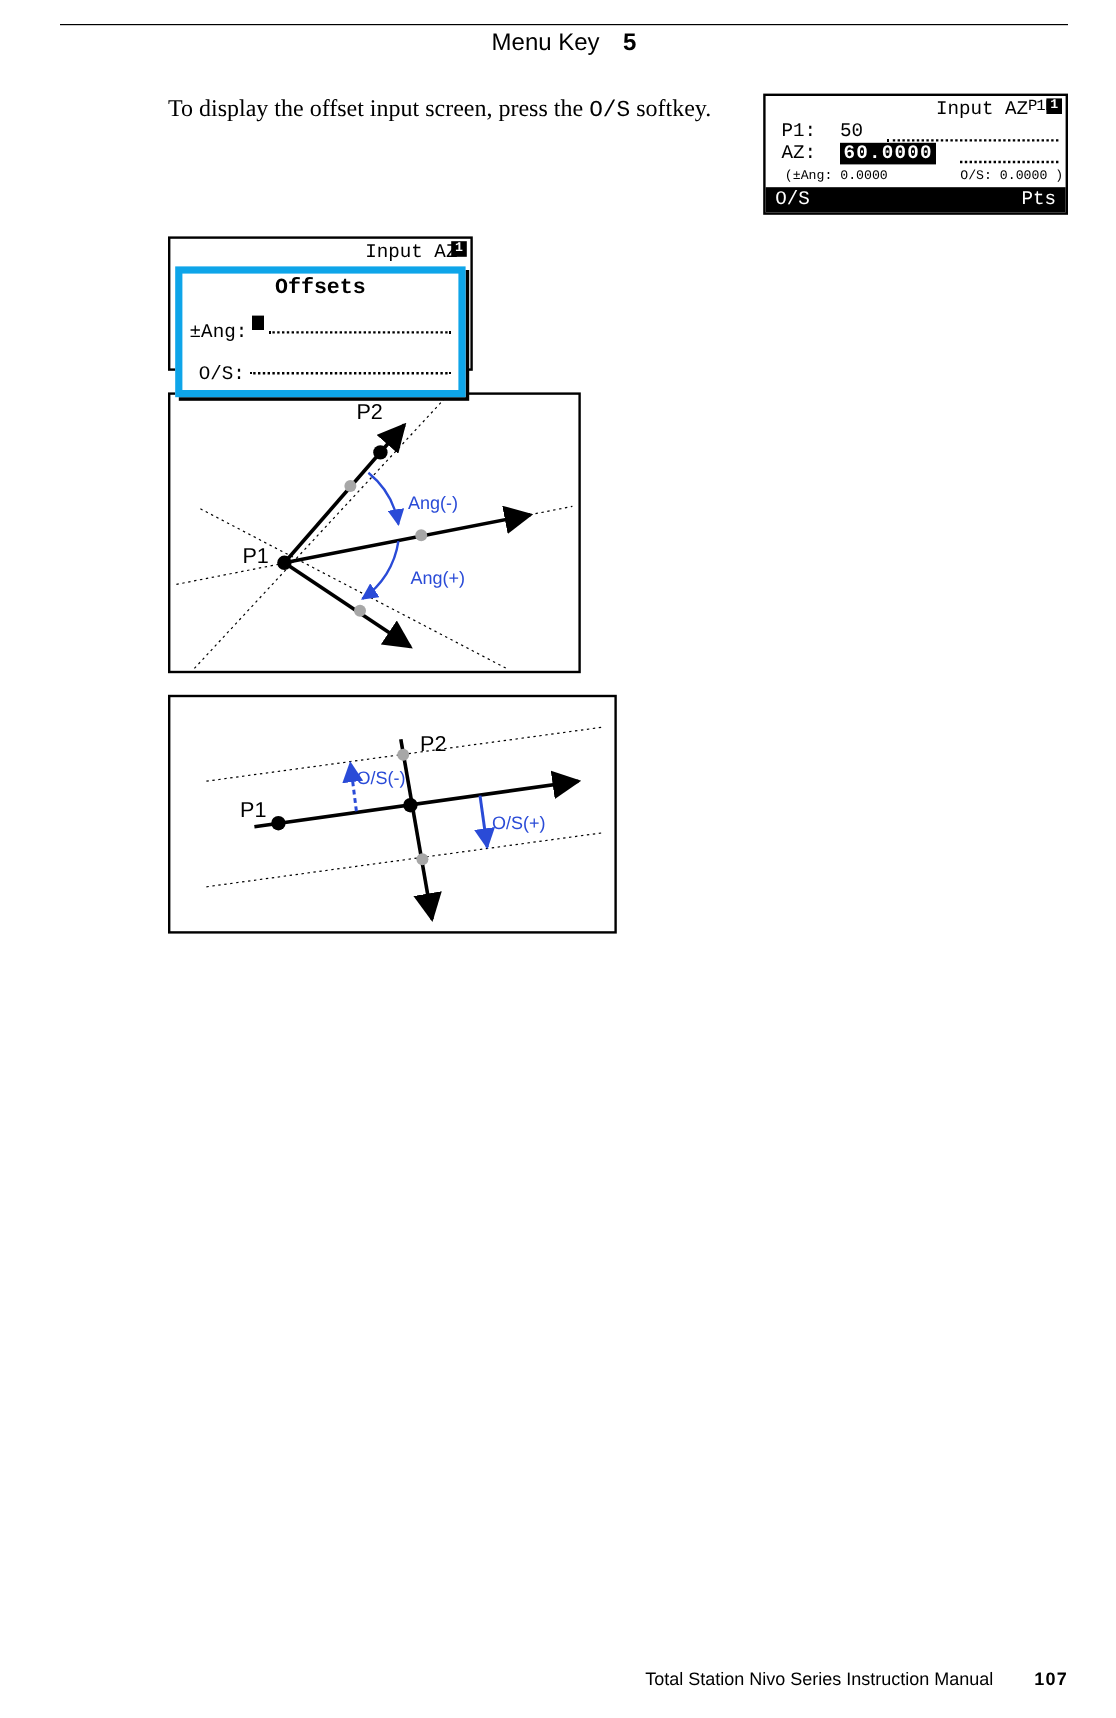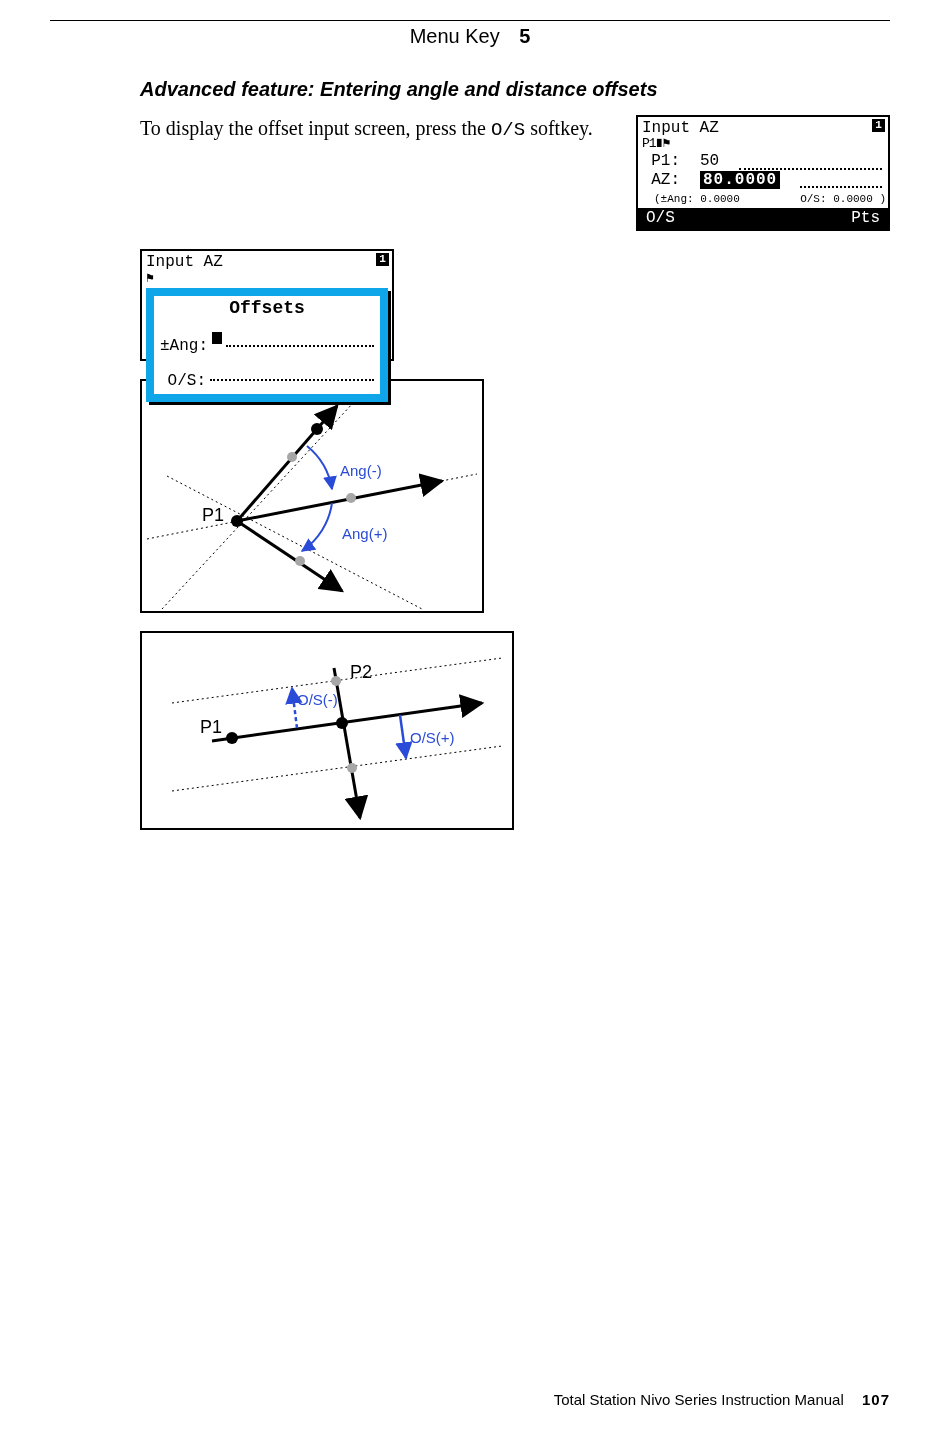--- a/index.html
+++ b/index.html
@@ -62,41 +62,40 @@
   }
   .footer {
     position: absolute;
     bottom: 24px;
     right: 40px;
     font-family: Arial, Helvetica, sans-serif;
     font-size: 15px;
   }
   .footer .pg {
     font-weight: 700;
-    margin-left: 14px;
+    margin-left: 30px;
     letter-spacing: 1px;
     text-align: center;
   }
 
   
   .lcd {
     width: 250px;
     border: 2px solid #000;
     font-family: "Courier New", Courier, monospace;
     font-size: 16px;
     line-height: 1.15;
     flex-shrink: 0;
     background: #fff;
     position: relative;
   }
   .lcd .title-row {
     display: flex;
     justify-content: flex-end;
     padding: 2px 4px 0 4px;
-    flex-direction: column;
   }
   .lcd .title-row .p1flag { font-size: 13px; letter-spacing: -1px; }
   .lcd .badge1 {
     position: absolute;
     top: 2px; right: 3px;
     width: 13px; height: 13px;
     background:#000; color:#fff;
     font-size:11px; font-weight:700;
     display:flex; align-items:center; justify-content:center;
   }
@@ -129,21 +128,21 @@
   .lcd .softkeys {
     background:#000;
     color:#fff;
     display:flex;
     justify-content: space-between;
     padding: 1px 8px 2px 8px;
     font-size: 16px;
   }
   .lcd .offsets-box {
     margin: 2px 4px 4px 4px;
-    border: 8px solid #0ea5e9;
+    border: 6px solid #0ea5e9;
     box-shadow: 3px 3px 0 #000;
     background:#fff;
     padding: 2px 6px 4px 6px;
   }
   .lcd .offsets-title {
     font-weight:700;
     text-align:center;
     font-size:18px;
     margin-bottom:2px;
   }
@@ -176,21 +175,20 @@
 <body>
 
 <div class="page">
   <div class="top-rule"></div>
   <div class="running-head">
     <span>Menu Key</span>
     <span class="chap">5</span>
   </div>
 
   <div class="content">
-    <h3 class="heading">Advanced feature: Entering angle and distance offsets</h3>
 
     <div class="row">
       <div class="text-col">
         <p class="para">
           <span>To display the offset input screen, press the </span><span class="code">O/S</span><span> softkey.</span>
         </p>
       </div>
       <div class="lcd">
         <div class="badge1">1</div>
         <div class="title-row">
@@ -198,21 +196,21 @@
           <span class="p1flag"><span>P1</span>∎⚑</span>
         </div>
         <div class="body">
           <div class="fieldline">
             <span class="lbl">P1:</span>
             <span>50</span>
             <span class="dots"></span>
           </div>
           <div class="fieldline">
             <span class="lbl">AZ:</span>
-            <span class="az-val">80.0000</span>
+            <span class="az-val">60.0000</span>
             <span class="dots"></span>
           </div>
         </div>
         <div class="statusline">
           <span><span>(±Ang:</span> <span>0.0000</span></span>
           <span><span>O/S:</span> <span>0.0000 )</span></span>
         </div>
         <div class="softkeys">
           <span>O/S</span>
           <span>Pts</span>

